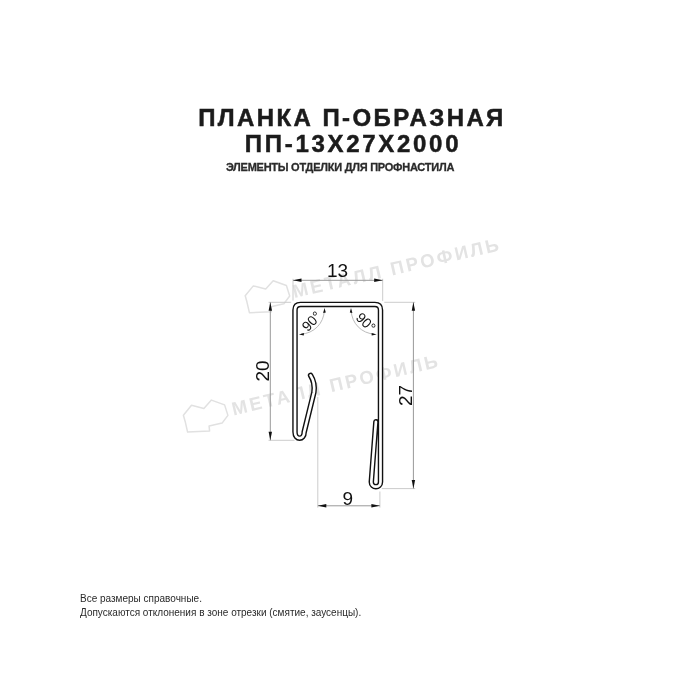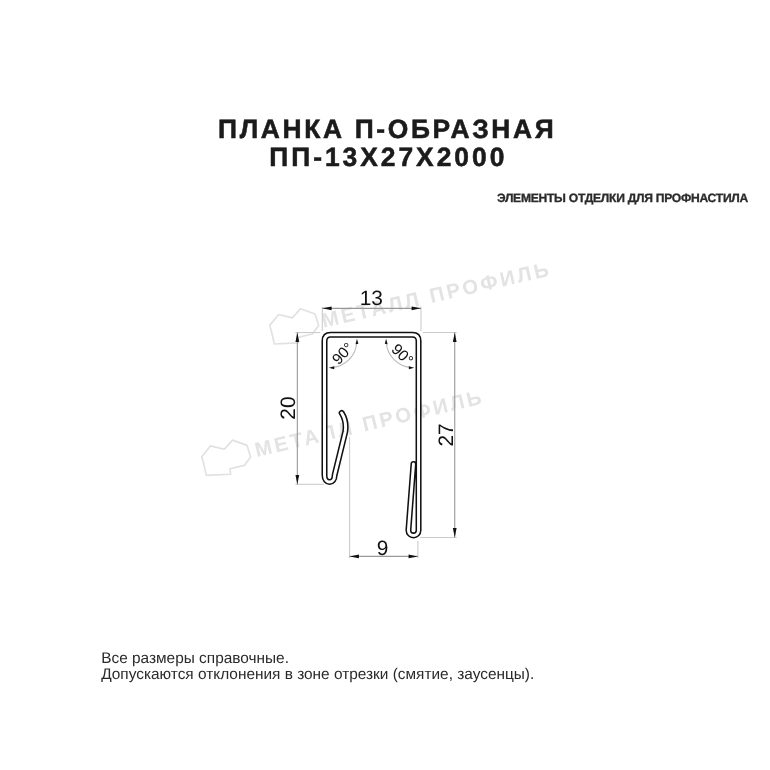--- a/index.html
+++ b/index.html
@@ -2,23 +2,23 @@
 <html><head>
 <meta charset="utf-8">
 <style>
   html,body{margin:0;padding:0;}
   body{width:700px;height:700px;background:#fff;position:relative;overflow:hidden;
        font-family:"Liberation Sans", sans-serif;}
   .t1{position:absolute;left:0;top:104.5px;width:700px;text-align:center;
       font-size:24px;font-weight:bold;line-height:26.4px;color:#1b1b1b;letter-spacing:2.4px;padding-left:2px;-webkit-text-stroke:0.5px #1b1b1b;}
   .t2{position:absolute;left:0;top:130.9px;width:700px;text-align:center;
       font-size:24px;font-weight:bold;line-height:26.4px;color:#1b1b1b;letter-spacing:2.7px;padding-left:3px;-webkit-text-stroke:0.5px #1b1b1b;}
-  .subtitle{position:absolute;left:0;top:175px;width:680px;text-align:right;
+  .subtitle{position:absolute;left:0;top:161px;width:680px;text-align:center;
       font-size:11px;font-weight:bold;color:#2b2b2b;letter-spacing:-0.25px;-webkit-text-stroke:0.3px #2b2b2b;}
-  .footer{position:absolute;left:92px;top:592.4px;font-size:14px;color:#2a2a2a;line-height:13.6px;}
+  .footer{position:absolute;left:80px;top:592.4px;font-size:10px;color:#2a2a2a;line-height:13.6px;}
   svg{position:absolute;left:0;top:0;}
 </style>
 </head>
 <body>
 <div class="t1">ПЛАНКА П-ОБРАЗНАЯ</div>
 <div class="t2">ПП-13Х27Х2000</div>
 <div class="subtitle">ЭЛЕМЕНТЫ ОТДЕЛКИ ДЛЯ ПРОФНАСТИЛА</div>
 
 <svg width="700" height="700" viewBox="0 0 700 700">
 

